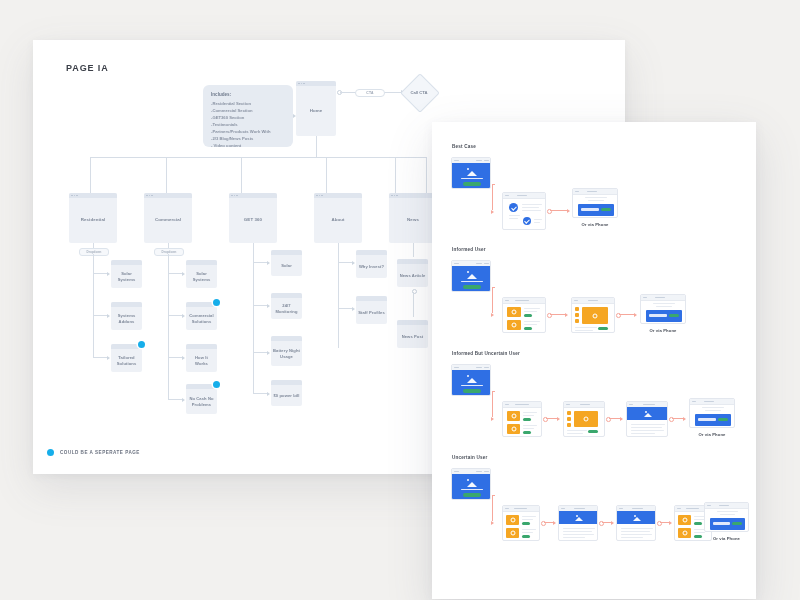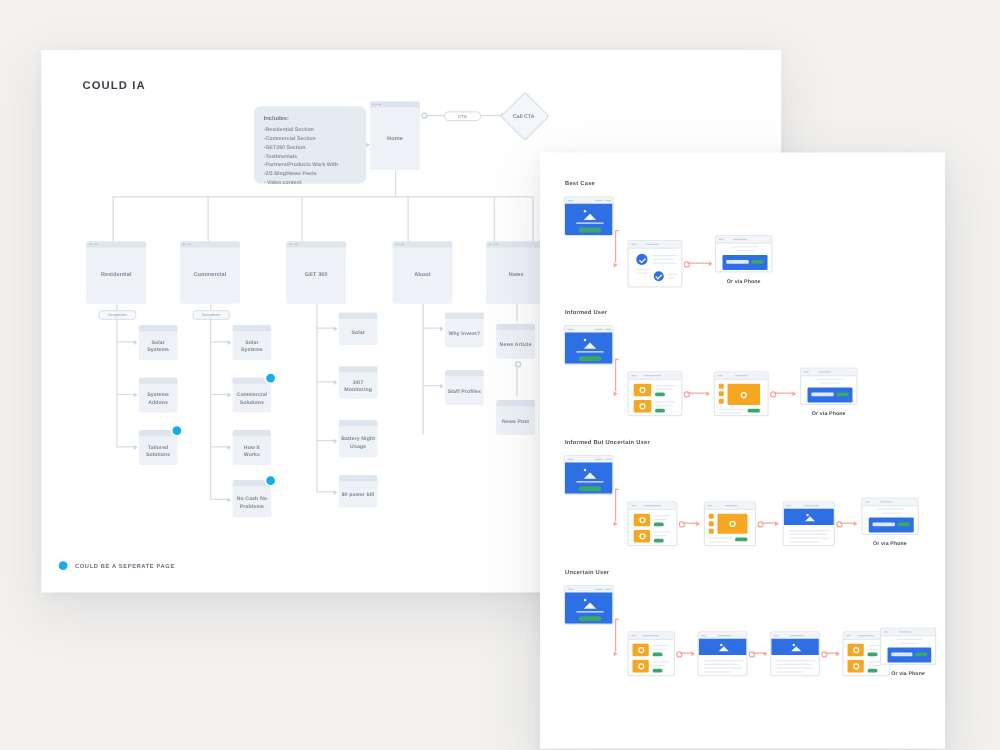--- a/index.html
+++ b/index.html
@@ -117,21 +117,21 @@
   .pdot{position:absolute;width:2.6px;height:2.6px;border-radius:50%;border:1px solid #f6a79b;background:#fff;}
   .parr{position:absolute;width:0;height:0;border-top:2px solid transparent;border-bottom:2px solid transparent;border-left:3px solid #f6a79b;}
 </style>
 </head>
 <body>
 
 <div id="stage">
 
   <div class="panel" id="panel-ia">
 
-    <div class="ia-title">COULD IA</div>
+    <div class="ia-title">PAGE IA</div>
 
     <div class="note" style="left:170px;top:45px;width:90px;height:62px;">
       <div class="nt-title">Includes:</div>
       <div class="nt-line">-Residential Section</div>
       <div class="nt-line">-Commercial Section</div>
       <div class="nt-line">-GET360 Section</div>
       <div class="nt-line">-Testimonials</div>
       <div class="nt-line">-Partners/Products Work With</div>
       <div class="nt-line">-2/3 Blog/News Posts</div>
       <div class="nt-line">- Video content</div>

